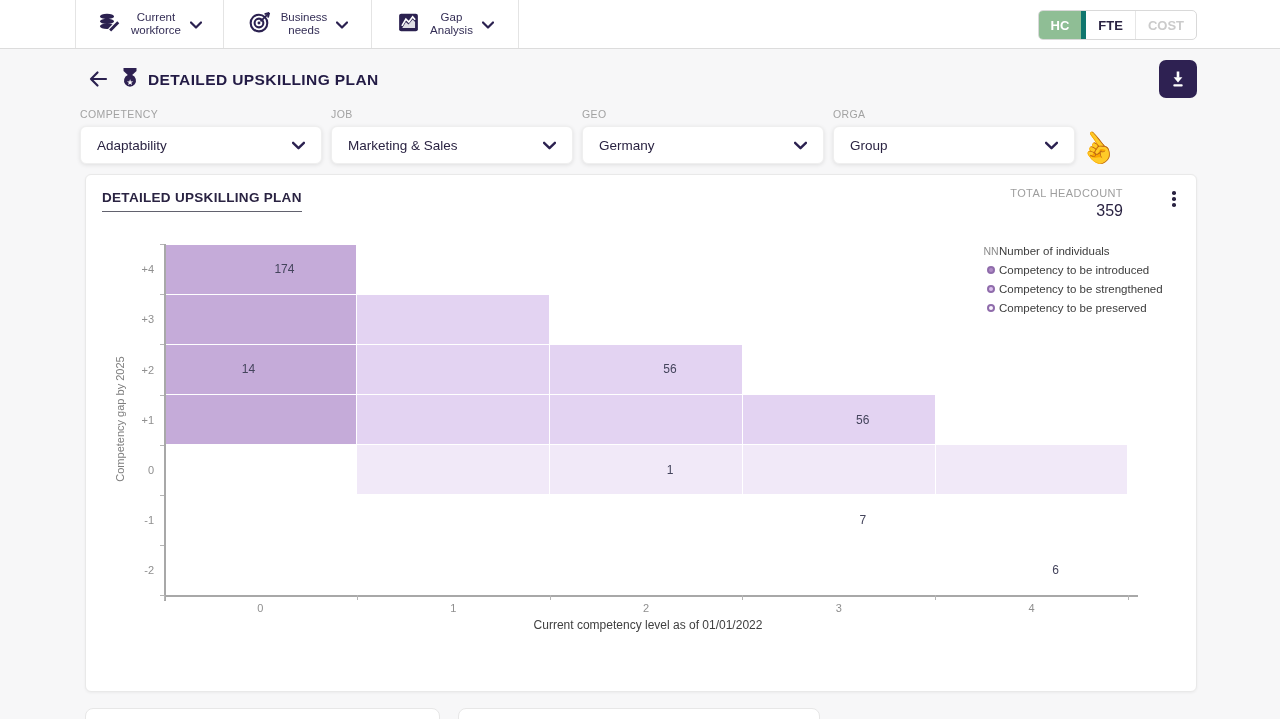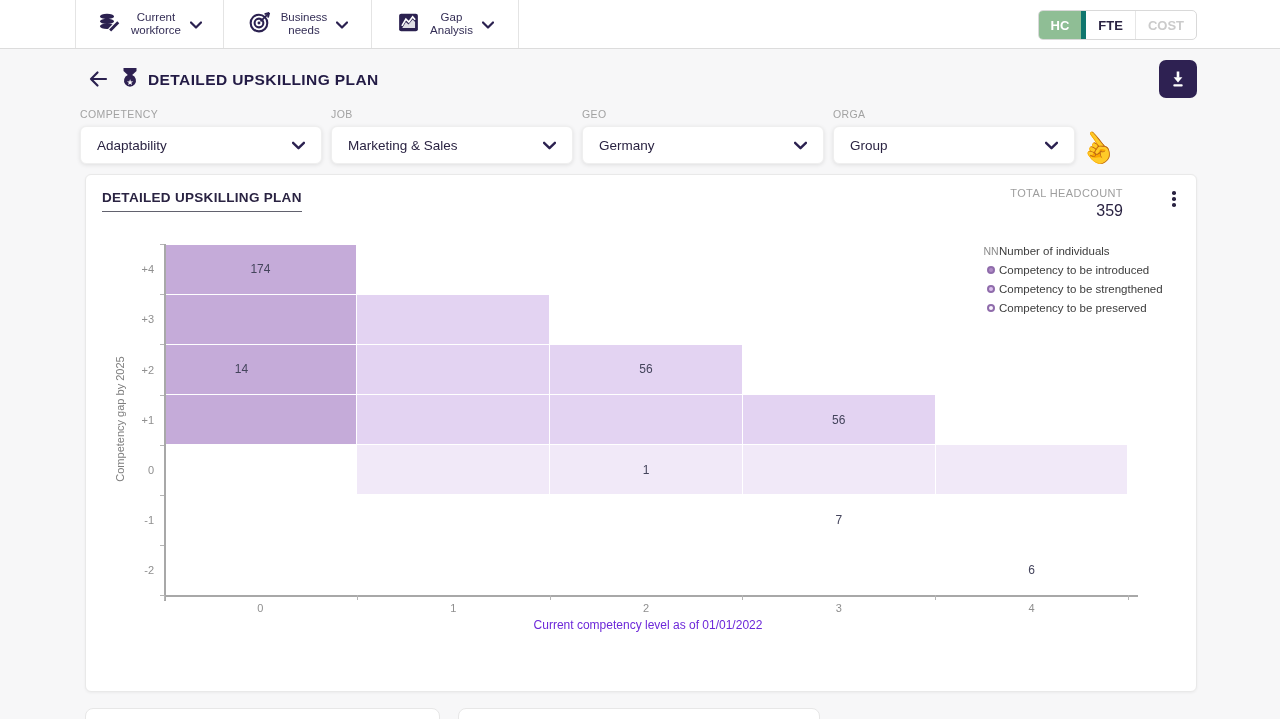--- a/index.html
+++ b/index.html
@@ -52,28 +52,28 @@
   .hc-value { font-size:16px; font-weight:500; color:#2a2342; margin-top:3px; }
   .kebab { position:absolute; right:13px; top:13px; width:18px; height:22px; display:flex;
            flex-direction:column; align-items:center; justify-content:center; gap:2.6px; cursor:pointer; }
   .kebab i { width:3.6px; height:3.6px; border-radius:50%; background:#2a2342; }
 
   
   #plot { position:absolute; left:0; top:0; width:1112px; height:518px; }
   .axis { position:absolute; background:#a8a8a8; }
   .cell { position:absolute; }
   .cell-label { position:absolute; font-size:12px; color:#44445c; display:flex;
-                align-items:center; justify-content:center; }
+                align-items:center; justify-content:center;margin-left:24px; }
   .ytick { position:absolute; width:34px; text-align:right; font-size:11px; color:#8f8f8f; }
   .xtick { position:absolute; width:60px; text-align:center; font-size:11px; color:#8f8f8f; }
   .tickmark { position:absolute; background:#b5b5b5; }
   .ylab { position:absolute; left:-56px; top:238px; width:180px; text-align:center; font-size:11px;
           color:#7d7d7d; transform:rotate(-90deg); }
   .xlab { position:absolute; left:262px; top:443px; width:600px; text-align:center; font-size:12px;
-          color:#6d28d9; }
+          color:#404040; }
 
   
   .legend { position:absolute; left:897px; top:66px; }
   .lg-row { display:flex; align-items:center; height:19px; }
   .lg-nn { width:16px; text-align:center; font-size:10.5px; color:#8a8a8a; }
   .lg-dot-wrap { width:16px; display:flex; justify-content:center; }
   .lg-dot { width:8px; height:8px; border-radius:50%; border:2px solid #8f6cab; }
   .lg-text { font-size:11.5px; color:#3c3c3c; }
   .dot-introduced { background:#b08cc7; }
   .dot-strengthened { background:#dcc0ee; }
@@ -243,21 +243,21 @@
         <div class="cell" style="left: 271.3px; top: 169.9px; width: 191.8px; height: 49.2px; background: rgb(227, 211, 242);"></div>
         <div class="cell" style="left: 271.3px; top: 220.1px; width: 191.8px; height: 49.2px; background: rgb(227, 211, 242);"></div>
         <div class="cell" style="left: 464.1px; top: 169.9px; width: 191.8px; height: 49.2px; background: rgb(227, 211, 242);"></div>
         <div class="cell" style="left: 464.1px; top: 220.1px; width: 191.8px; height: 49.2px; background: rgb(227, 211, 242);"></div>
         <div class="cell" style="left: 656.9px; top: 220.1px; width: 191.8px; height: 49.2px; background: rgb(227, 211, 242);"></div>
         <div class="cell" style="left: 271.3px; top: 270.3px; width: 191.8px; height: 49.2px; background: rgb(241, 233, 248);"></div>
         <div class="cell" style="left: 464.1px; top: 270.3px; width: 191.8px; height: 49.2px; background: rgb(241, 233, 248);"></div>
         <div class="cell" style="left: 656.9px; top: 270.3px; width: 191.8px; height: 49.2px; background: rgb(241, 233, 248);"></div>
         <div class="cell" style="left: 849.7px; top: 270.3px; width: 191.8px; height: 49.2px; background: rgb(241, 233, 248);"></div>
         <div class="cell-label" style="left: 78px; top: 69px; width: 192.8px; height: 50.2px;">174</div>
-        <div class="cell-label" style="left: 78px; top: 169.4px; width: 155px; height: 50.2px;">14</div>
+        <div class="cell-label" style="left: 61px; top: 169.4px; width: 155px; height: 50.2px;">14</div>
         <div class="cell-label" style="left: 463.6px; top: 169.4px; width: 192.8px; height: 50.2px;">56</div>
         <div class="cell-label" style="left: 656.4px; top: 219.6px; width: 192.8px; height: 50.2px;">56</div>
         <div class="cell-label" style="left: 463.6px; top: 269.8px; width: 192.8px; height: 50.2px;">1</div>
         <div class="cell-label" style="left: 656.4px; top: 320px; width: 192.8px; height: 50.2px;">7</div>
         <div class="cell-label" style="left: 849.2px; top: 370.2px; width: 192.8px; height: 50.2px;">6</div>
         <div class="axis" style="left: 78px; top: 69px; width: 1.6px; height: 357.4px;"></div>
         <div class="axis" style="left: 78px; top: 420.4px; width: 974px; height: 2px;"></div>
         <div class="ytick" style="left: 34px; top: 88.1px;">+4</div>
         <div class="ytick" style="left: 34px; top: 138.3px;">+3</div>
         <div class="ytick" style="left: 34px; top: 188.5px;">+2</div>

